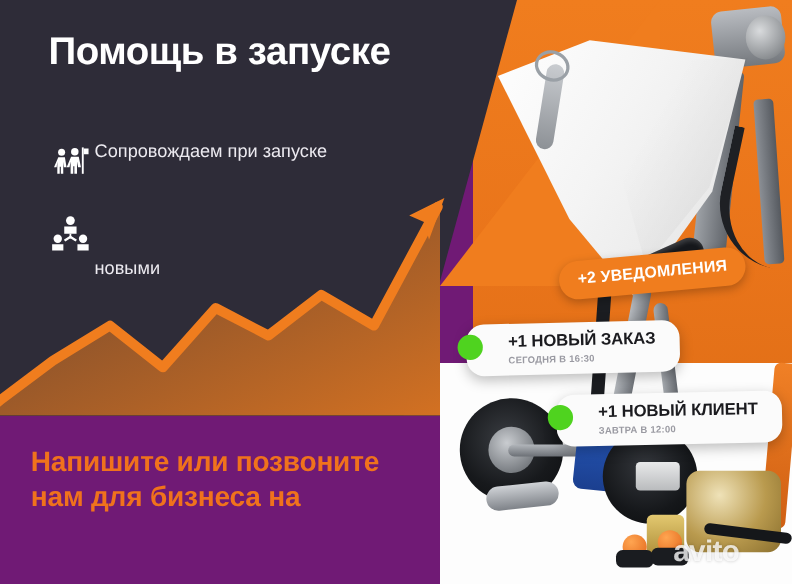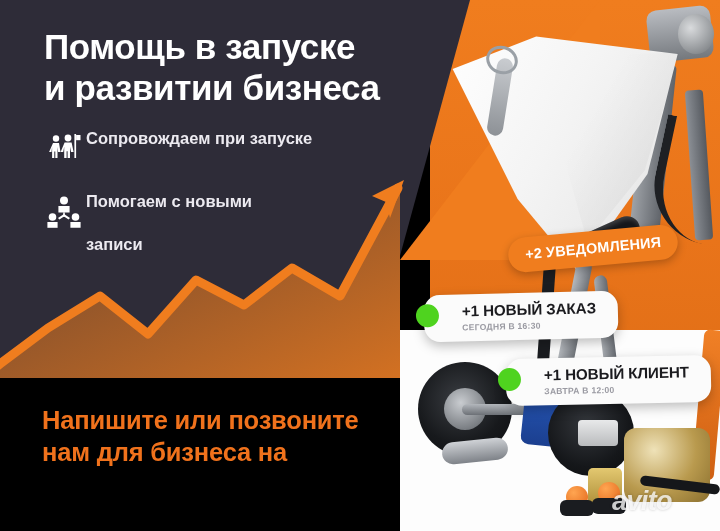--- a/index.html
+++ b/index.html
@@ -3,21 +3,21 @@
 <meta charset="utf-8">
 <title>Advertisement Banner</title>
 <style>
   html,body{margin:0;padding:0;background:#ffffff;}
   body{font-family:"Liberation Sans","DejaVu Sans",sans-serif;}
 
   .canvas{
     position:relative;
     width:720px;height:531px;
     overflow:hidden;
-    background:#000000;
+    background:#701a75;
   }
 
   
   .photo-layer{position:absolute;inset:0;overflow:hidden;}
 
   
   .photo-orange{
     position:absolute;left:430px;top:0;width:290px;height:400px;
     background:linear-gradient(180deg,#F07D1E 0%,#E9741A 60%,#E06E16 100%);
   }
@@ -207,25 +207,25 @@
     margin-bottom:22px;
   }
   .bullet-icon{
     flex:0 0 44px;height:40px;
     display:flex;align-items:center;justify-content:center;
     margin-top:1px;
   }
   .bullet-text{
     color:#eceaf0;
     font-size:16.5px;line-height:1.3;
-    font-weight:bold;
+    font-weight:normal;
   }
 
   .cta{
-    position:absolute;left:42px;top:404px;width:470px;
+    position:absolute;left:28px;top:404px;width:470px;
     color:#F0721C;
     font-size:25.5px;line-height:1.26;
     font-weight:bold;letter-spacing:-0.2px;
   }
 
   
   .badge-orange{
     position:absolute;left:508px;top:231px;
     background:#F07D1E;
     border-radius:26px;
@@ -262,21 +262,20 @@
     display:block;margin-top:3px;
   }
 
   
   .watermark{
     position:absolute;left:612px;top:486px;
     color:rgba(255,255,255,.78);
     font-size:27px;font-weight:bold;letter-spacing:-.6px;
     text-shadow:0 0 3px rgba(0,0,0,.22);
     pointer-events:none;
-    font-style:italic;
   }
 </style>
 </head>
 <body>
 
 <div class="canvas">
 
   <div class="photo-layer">
     <div class="photo-orange"></div>
     <div class="photo-orange-diag"></div>
@@ -335,21 +334,20 @@
       <path d="M -10,222 L 0,214 L 48,178 L 100,146 L 148,184 L 196,130 L 244,155 L 292,118 L 340,146 L 400,36 L 400,228 L -10,228 Z" fill="url(#areaFill2)"></path>
 
       <path d="M -10,222 L 0,214 L 48,178 L 100,146 L 148,184 L 196,130 L 244,155 L 292,118 L 340,146 L 398,38" fill="none" stroke="#F07D1E" stroke-width="9" stroke-linejoin="round" stroke-linecap="round"></path>
 
       <path d="M 404,30 L 372,46 L 386,52 L 390,68 Z" fill="#F07D1E"></path>
     </svg>
   </div>
 
   <div class="headline">
     <div>Помощь в запуске</div>
-    <div>и развитии бизнеса</div>
   </div>
 
   <div class="bullets">
 
     <div class="bullet">
       <span class="bullet-icon">
         <svg width="34" height="34" viewBox="0 0 34 34" fill="#ffffff">
           <circle cx="9" cy="6.5" r="3.2"></circle>
           <path d="M6 11 h6 l1.5 9 h-2.4 l-0.6 -5 v11 h-2.2 v-6.5 h-1 v6.5 h-2.2 v-11 l-0.6 5 h-2.4 z"></path>
           <circle cx="21" cy="6" r="3.4"></circle>
@@ -370,23 +368,23 @@
           <path d="M11.4 11 h11.2 v6.4 h-11.2 z" rx="2"></path>
           <rect x="16.2" y="17.4" width="1.6" height="4.4"></rect>
           <path d="M11 23 l6 -4 l6 4 l-1.4 1.6 l-4.6 -3 l-4.6 3 z"></path>
           <circle cx="5.5" cy="22" r="3.8"></circle>
           <path d="M0.4 27 h10.2 v5.8 h-10.2 z"></path>
           <circle cx="28.5" cy="22" r="3.8"></circle>
           <path d="M23.4 27 h10.2 v5.8 h-10.2 z"></path>
         </svg>
       </span>
       <span class="bullet-text">
-        <span>Помогаем с новыми</span><br>
         <br>
-        <span>записи</span>
+        <br>
+        <span>новыми</span>
       </span>
     </div>
 
   </div>
 
   <div class="badge-orange">
     <span class="badge-orange-text">+2 УВЕДОМЛЕНИЯ</span>
   </div>
 
   <div class="badge-white order">

